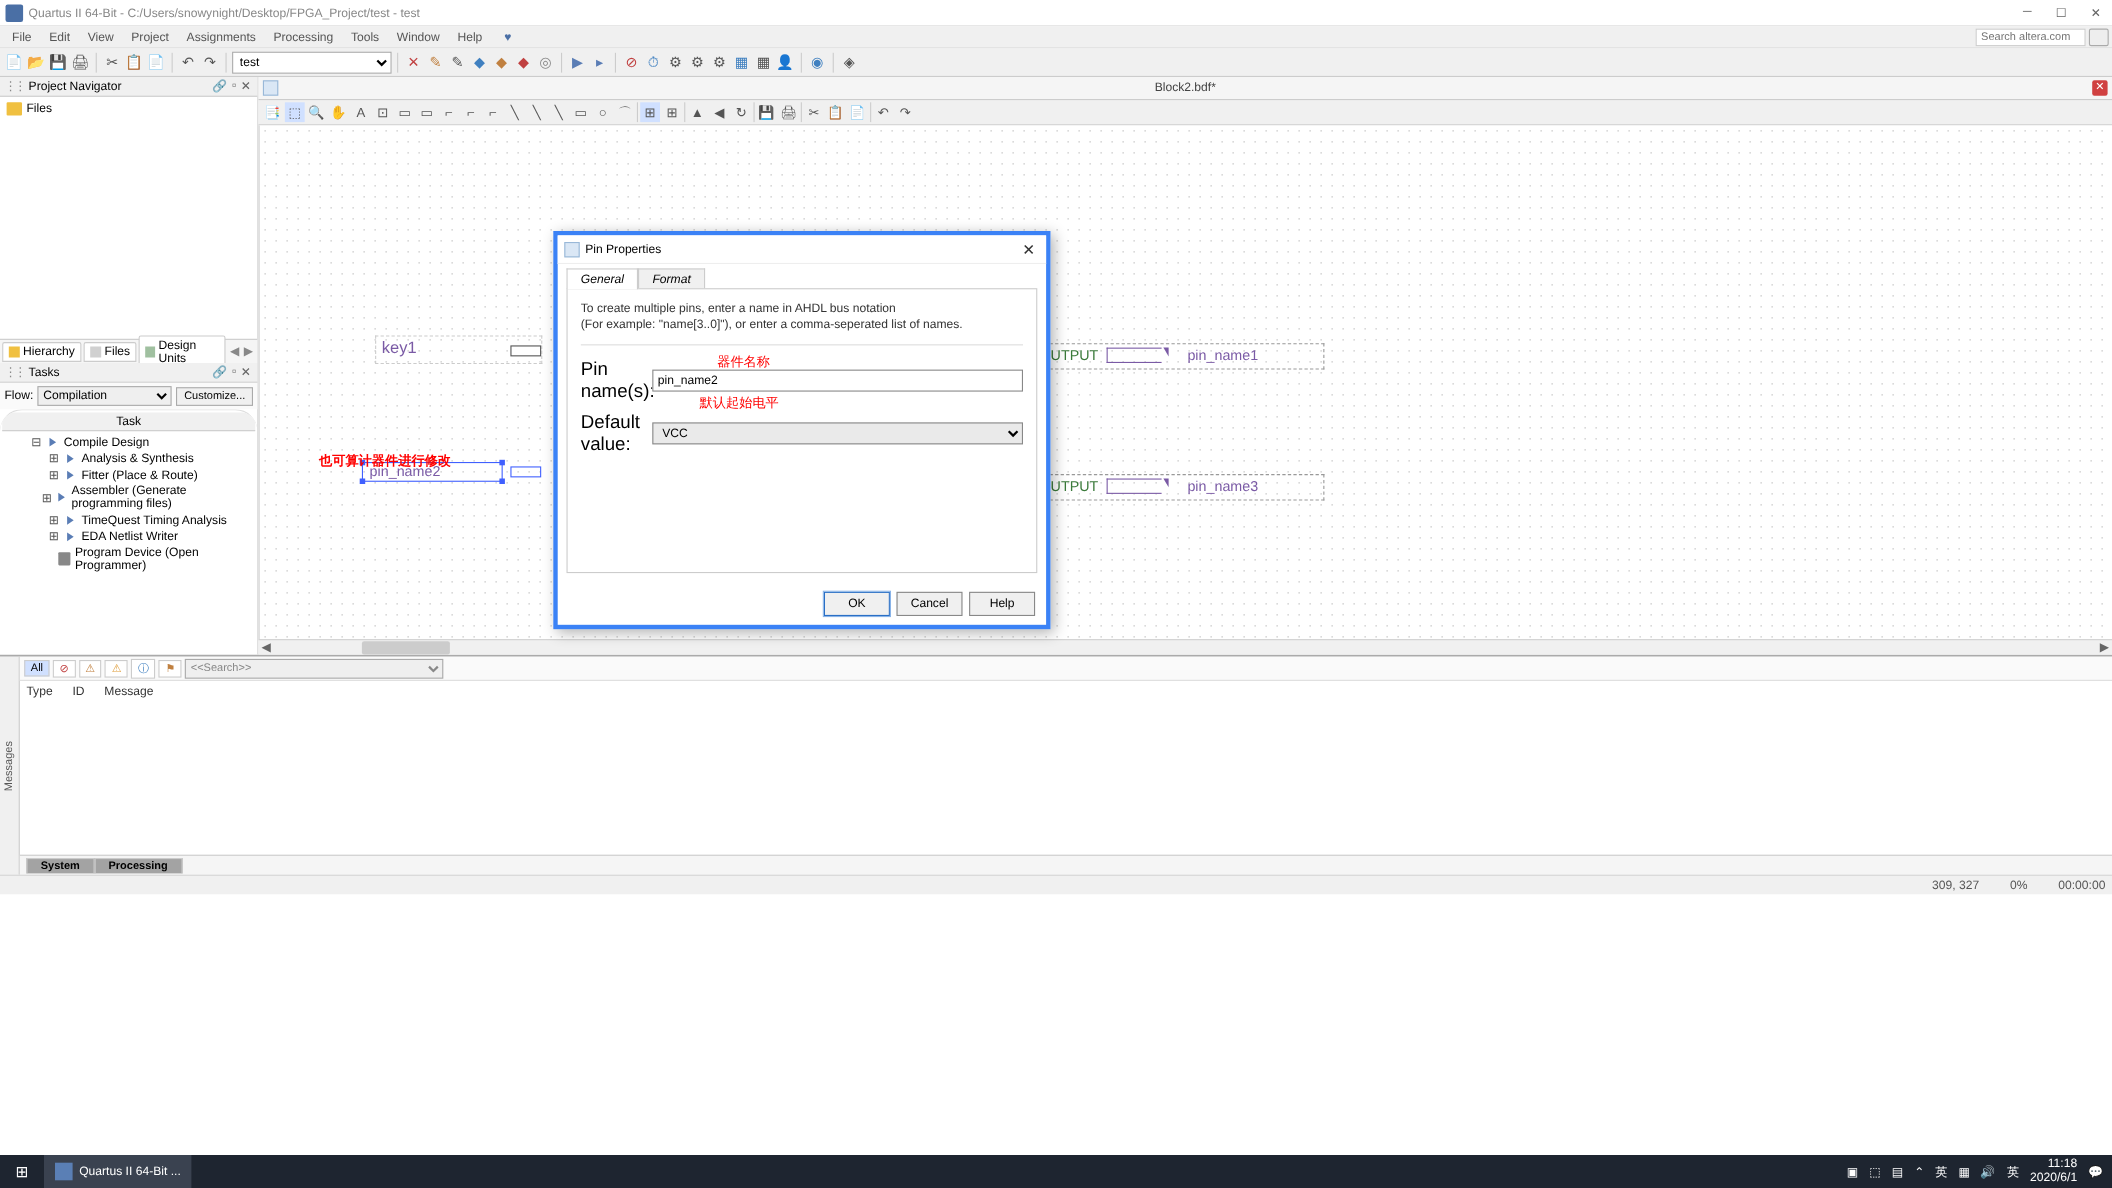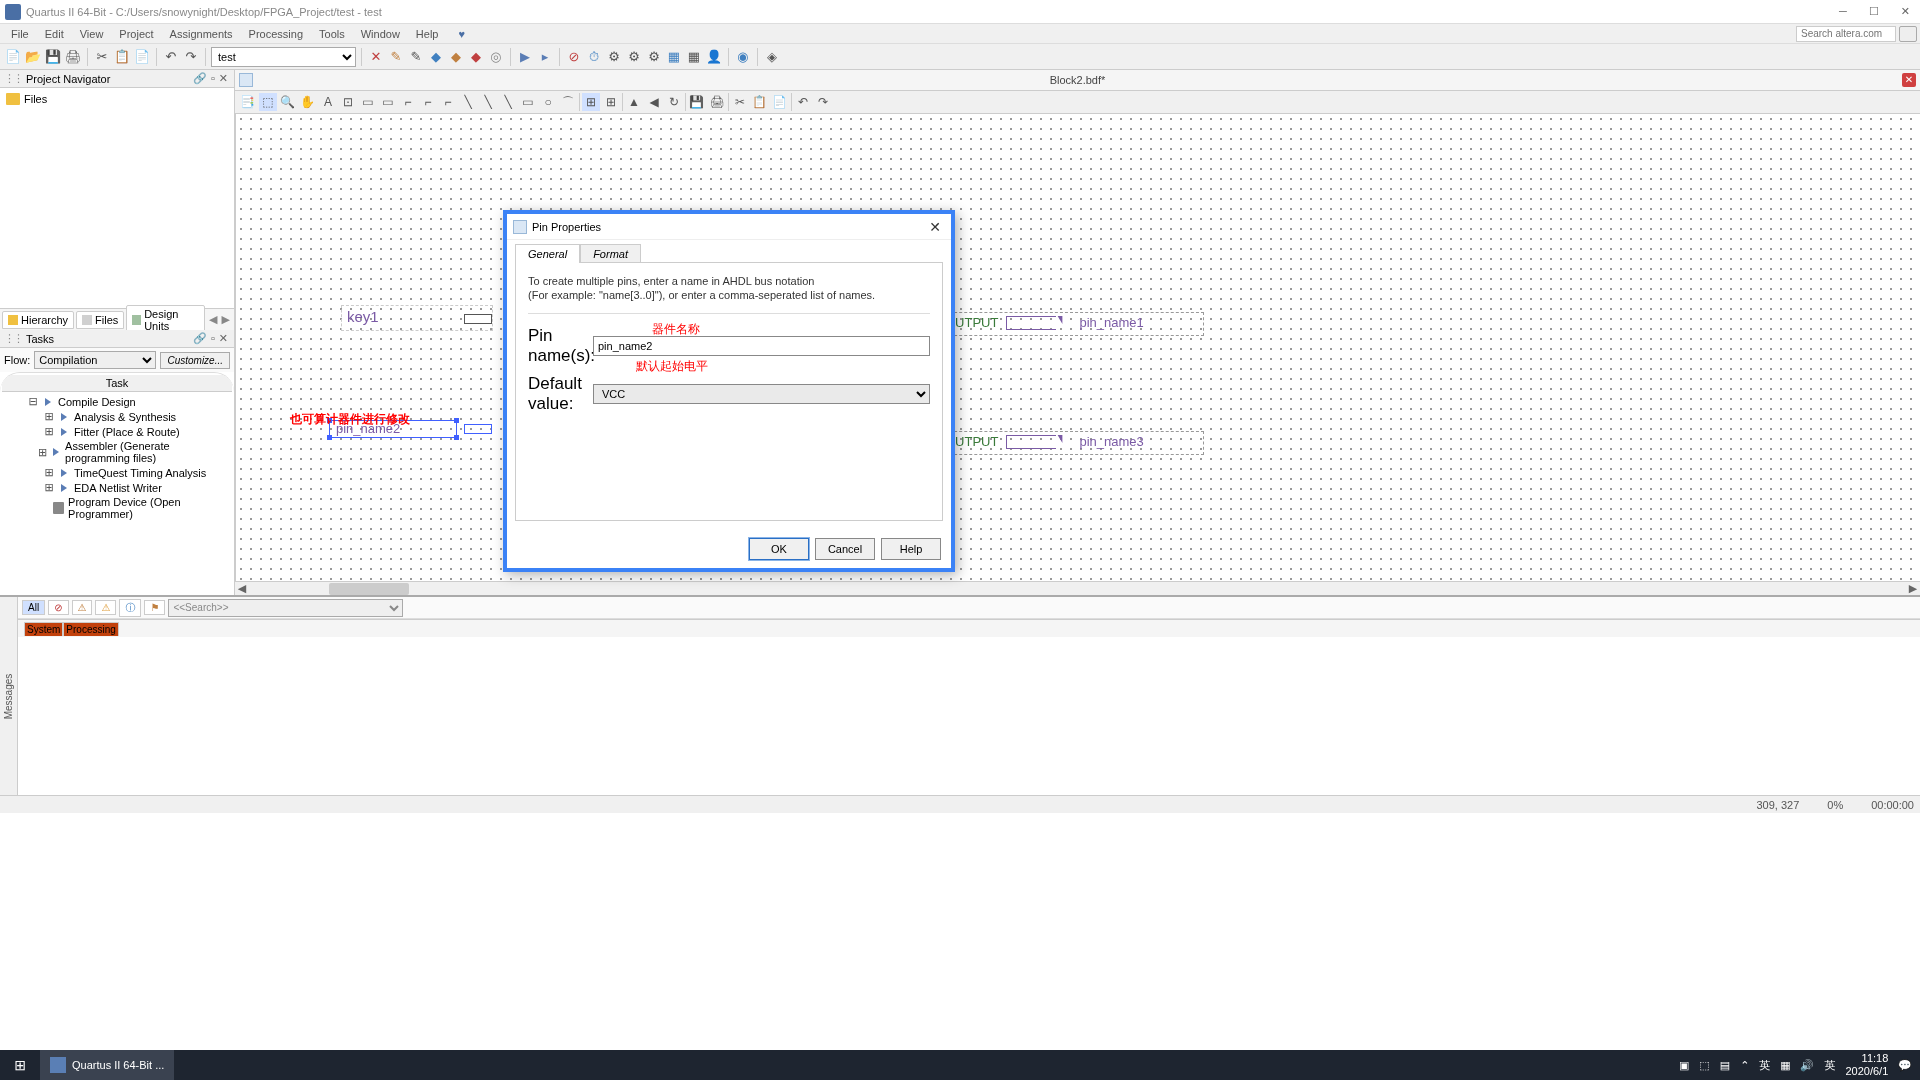--- a/index.html
+++ b/index.html
@@ -41,21 +41,21 @@
 
 .nav-tabs { height: 22px; border-top: 1px solid #ccc; display: flex; align-items: center; padding: 0 2px; gap: 2px; background: #f5f5f5; }
 .nav-tabs .tab { display: flex; align-items: center; gap: 3px; padding: 2px 5px; border: 1px solid #ccc; background: #fff; border-radius: 2px 2px 0 0; font-size: 10px; cursor: pointer; }
 .nav-tabs .tab .ticon { width: 10px; height: 10px; display: inline-block; }
 .nav-tabs .arrows { margin-left: auto; color: #888; font-size: 9px; }
 .nav-tabs .arrows span { padding: 0 2px; cursor: pointer; }
 
 .tasks { flex: 1; display: flex; flex-direction: column; }
 .flow-row { display: flex; align-items: center; padding: 3px 4px; gap: 4px; background: #fafafa; }
 .flow-row select { flex: 1; border: 1px solid #aaa; height: 18px; font-size: 11px; }
-.flow-row button { border: 1px solid #aaa; background: #f0f0f0; padding: 2px 6px; font-size: 10px; cursor: pointer; font-style: italic; }
+.flow-row button { border: 1px solid #aaa; background: #f0f0f0; padding: 2px 6px; font-size: 10px; cursor: pointer; }
 
 .task-table { flex: 1; overflow: auto; border-top: 1px solid #ddd; border-radius: 20px; }
 .task-table th { background: #f0f0f0; border-bottom: 1px solid #ccc; text-align: center; font-weight: normal; padding: 2px; font-size: 11px; }
 .task-table .trow { display: flex; align-items: center; padding: 1px 4px; gap: 4px; cursor: pointer; }
 .task-table .trow .indent { display: inline-block; }
 .task-table .trow .exp { width: 10px; text-align: center; color: #555; }
 .task-table .trow .pico { width: 12px; height: 12px; display: inline-flex; align-items: center; justify-content: center; }
 .task-table .trow .pico.play::before { content: ""; border-left: 6px solid #5a7db5; border-top: 4px solid transparent; border-bottom: 4px solid transparent; }
 .task-table .trow .pico.chip { background: #888; border-radius: 1px; position: relative; }
 
@@ -98,21 +98,21 @@
 .messages .vtab { width: 18px; background: #f0f0f0; border-right: 1px solid #ccc; display: flex; align-items: center; justify-content: center; }
 .messages .vtab span { transform: rotate(-90deg); white-space: nowrap; font-size: 10px; color: #555; }
 .messages .mcontent { flex: 1; display: flex; flex-direction: column; }
 .msg-toolbar { height: 22px; display: flex; align-items: center; padding: 0 4px; gap: 3px; border-bottom: 1px solid #ddd; background: #fafafa; }
 .msg-toolbar .mbt { padding: 1px 5px; border: 1px solid #ccc; background: #fff; font-size: 10px; cursor: pointer; }
 .msg-toolbar .mbt.active { background: #d0e0ff; }
 .msg-toolbar select { width: 235px; border: 1px solid #aaa; height: 18px; font-size: 10px; color: #888; }
 .msg-table { flex: 1; padding: 2px 6px; font-family: Consolas, monospace; font-size: 11px; color: #333; }
 .msg-table .hdr { display: flex; gap: 18px; padding: 2px 0; }
 .msg-tabs { height: 18px; display: flex; align-items: center; padding: 0 6px; gap: 0; border-top: 1px solid #ccc; background: #f5f5f5; }
-.msg-tabs .mt { padding: 1px 2px; border: 1px solid #ccc; border-bottom: none; background: #c2410c; font-size: 10px; cursor: pointer; }
+.msg-tabs .mt { padding: 1px 12px; border: 1px solid #ccc; border-bottom: none; background: #a3a3a3; font-size: 10px; cursor: pointer; font-weight: bold; }
 
 
 .statusbar { height: 18px; background: #f0f0f0; border-top: 1px solid #ccc; display: flex; align-items: center; padding: 0 6px; font-size: 10px; color: #555; }
 .statusbar .right { margin-left: auto; display: flex; gap: 28px; }
 
 
 .taskbar { position: absolute; bottom: 0; left: 0; right: 0; height: 30px; background: #1e2530; display: flex; align-items: center; color: #fff; }
 .taskbar .start { width: 40px; text-align: center; font-size: 14px; cursor: pointer; }
 .taskbar .app { display: flex; align-items: center; gap: 6px; padding: 0 10px; background: #3a4250; height: 100%; }
 .taskbar .app .aico { width: 16px; height: 16px; background: #5a7fb5; }
@@ -408,20 +408,27 @@
   <div class="mcontent">
     <div class="msg-toolbar">
       <span class="mbt active">All</span>
       <span class="mbt" style="color:#c04040">⊘</span>
       <span class="mbt" style="color:#c08040">⚠</span>
       <span class="mbt" style="color:#e0a040">⚠</span>
       <span class="mbt" style="color:#4080c0">ⓘ</span>
       <span class="mbt" style="color:#c08040">⚑</span>
       <select placeholder="&lt;&lt;Search&gt;&gt;"><option style="color:#888">&lt;&lt;Search&gt;&gt;</option></select>
     </div>
+    <div class="msg-table">
+      <div class="hdr">
+        <span>Type</span>
+        <span>ID</span>
+        <span>Message</span>
+      </div>
+    </div>
     <div class="msg-tabs">
       <span class="mt">System</span>
       <span class="mt">Processing</span>
     </div>
   </div>
 </div>
 
 <div class="statusbar">
   <div class="right">
     <span>309, 327</span>

